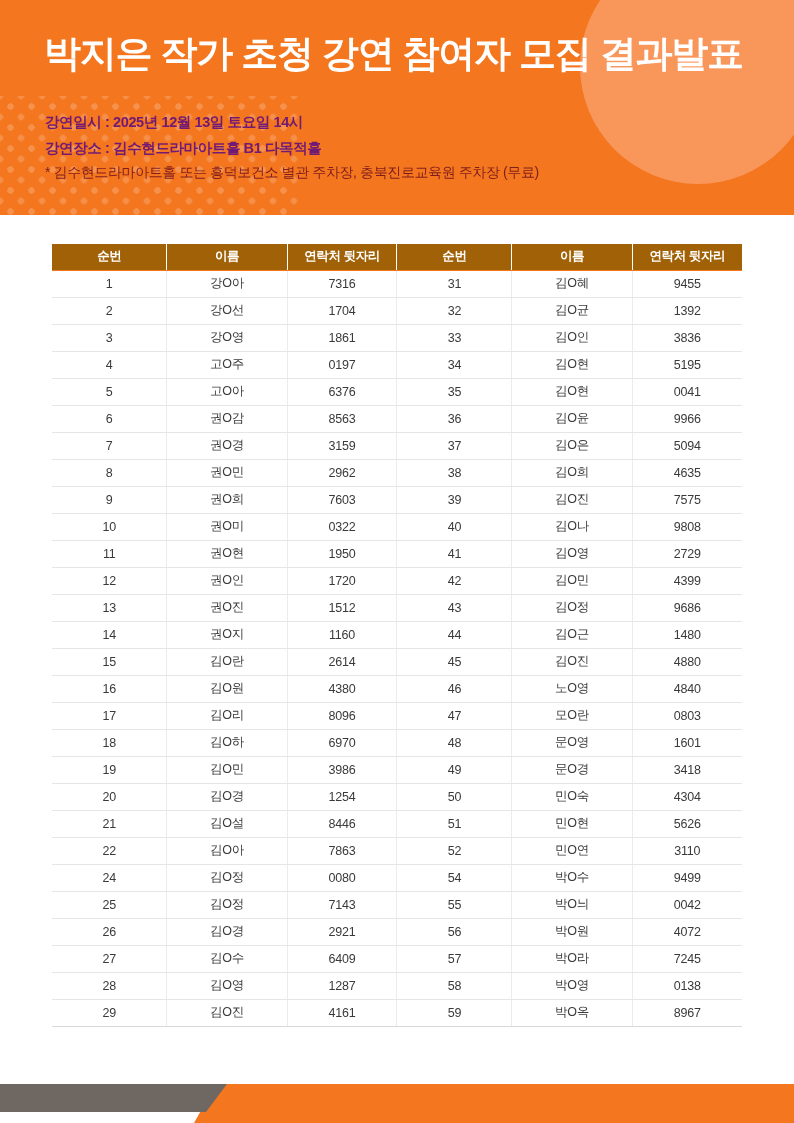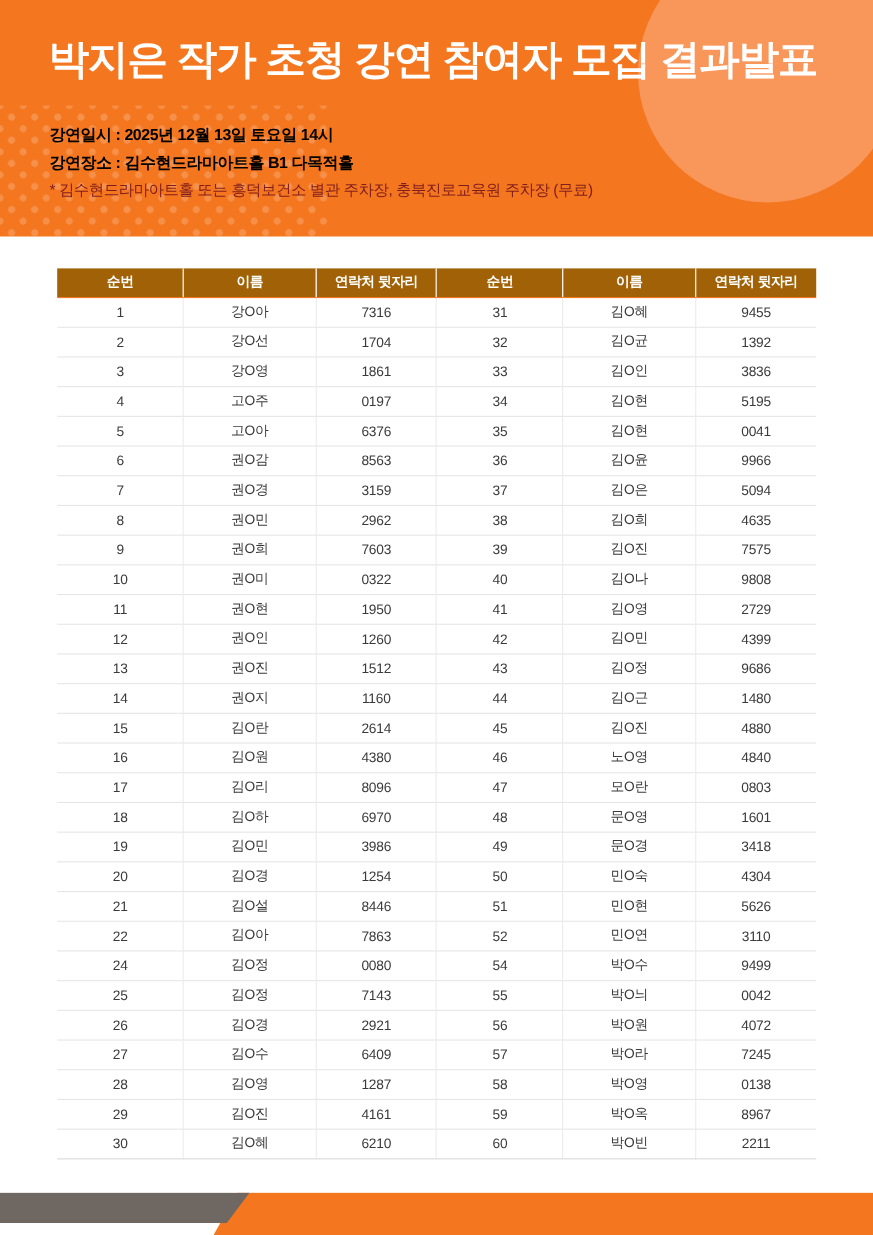--- a/index.html
+++ b/index.html
@@ -41,21 +41,21 @@
   .header-inner { position:relative; z-index:3; }
 
   .title {
     position:absolute; left:44px; top:33px;
     font-size:37px; font-weight:bold; color:#ffffff;
     letter-spacing:-1.2px; white-space:nowrap;
     line-height:1.15;
   }
   .sub-line {
     position:absolute; left:45px;
-    font-size:14.5px; font-weight:bold; color:#000000;
+    font-size:14.5px; font-weight:bold; color:#701a75;
     letter-spacing:-0.4px; white-space:nowrap;
   }
   .sub1 { top:113px; }
   .sub2 { top:139px; }
   .note {
     position:absolute; left:45px; top:164px;
     font-size:14px; font-weight:normal; color:#7f1d1d;
     letter-spacing:-0.4px; white-space:nowrap;
   }
 
@@ -231,21 +231,21 @@
             <td>11</td>
             <td>권O현</td>
             <td class="col-tel-left">1950</td>
             <td>41</td>
             <td>김O영</td>
             <td>2729</td>
           </tr>
           <tr>
             <td>12</td>
             <td>권O인</td>
-            <td class="col-tel-left">1260</td>
+            <td class="col-tel-left">1720</td>
             <td>42</td>
             <td>김O민</td>
             <td>4399</td>
           </tr>
           <tr>
             <td>13</td>
             <td>권O진</td>
             <td class="col-tel-left">1512</td>
             <td>43</td>
             <td>김O정</td>
@@ -364,28 +364,20 @@
             <td>0138</td>
           </tr>
           <tr>
             <td>29</td>
             <td>김O진</td>
             <td class="col-tel-left">4161</td>
             <td>59</td>
             <td>박O옥</td>
             <td>8967</td>
           </tr>
-          <tr>
-            <td>30</td>
-            <td>김O혜</td>
-            <td class="col-tel-left">6210</td>
-            <td>60</td>
-            <td>박O빈</td>
-            <td>2211</td>
-          </tr>
         </tbody>
     </table>
   </div>
 
   <div class="bottom-orange"></div>
   <div class="bottom-gray"></div>
 
 </div>
 
 </body></html>

